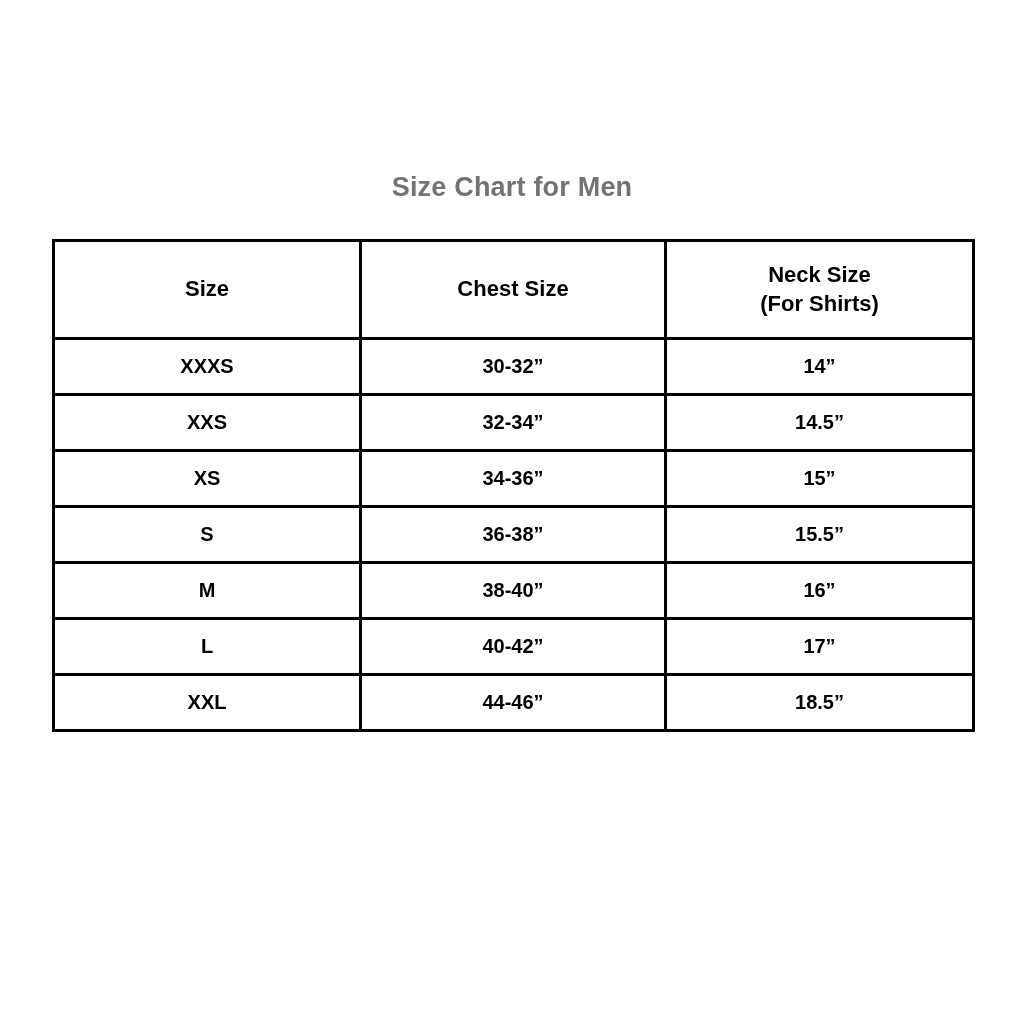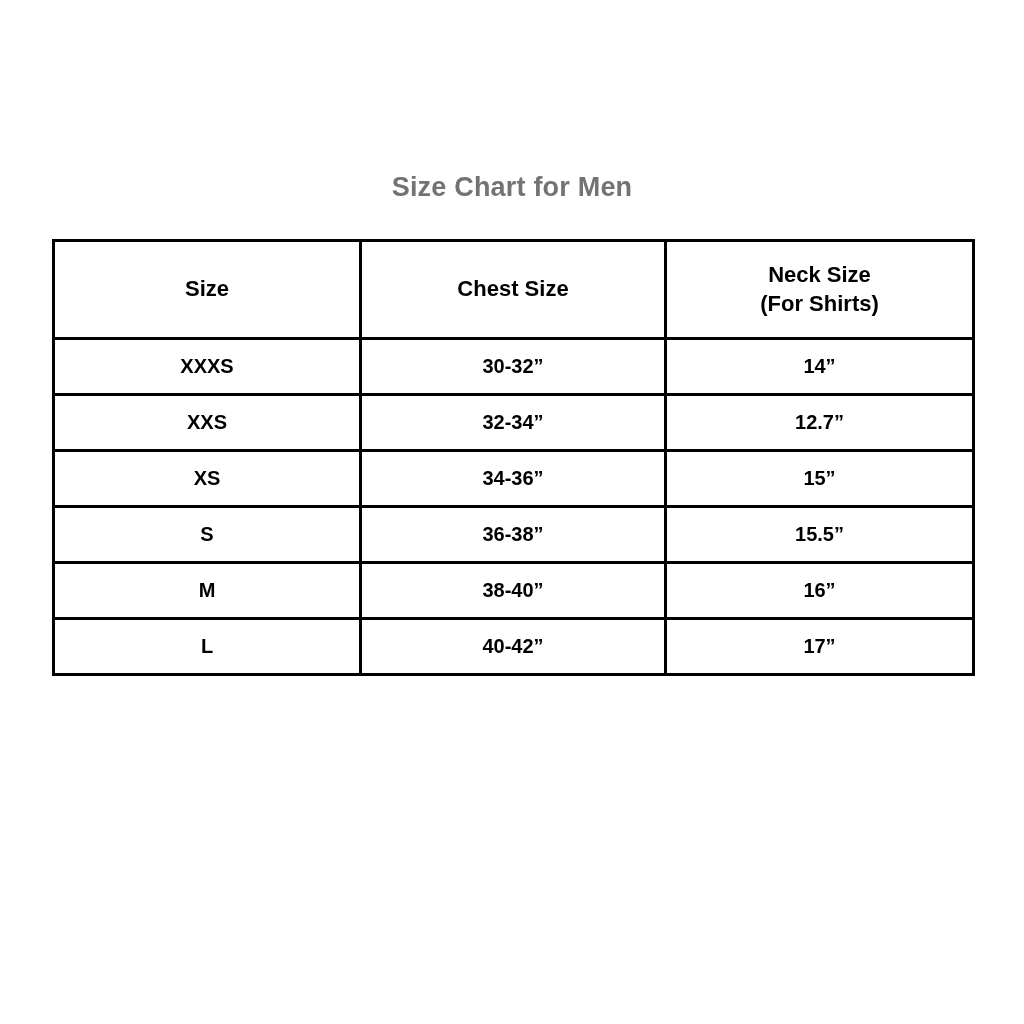--- a/index.html
+++ b/index.html
@@ -107,21 +107,21 @@
       </thead>
       <tbody>
         <tr>
           <td class="size-cell">XXXS</td>
           <td>30-32”</td>
           <td>14”</td>
         </tr>
         <tr>
           <td class="size-cell">XXS</td>
           <td>32-34”</td>
-          <td>12.7”</td>
+          <td>14.5”</td>
         </tr>
         <tr>
           <td class="size-cell">XS</td>
           <td>34-36”</td>
           <td>15”</td>
         </tr>
         <tr>
           <td class="size-cell">S</td>
           <td>36-38”</td>
           <td>15.5”</td>
@@ -129,17 +129,22 @@
         <tr>
           <td class="size-cell">M</td>
           <td>38-40”</td>
           <td>16”</td>
         </tr>
         <tr>
           <td class="size-cell">L</td>
           <td>40-42”</td>
           <td>17”</td>
         </tr>
+        <tr>
+          <td class="size-cell">XXL</td>
+          <td>44-46”</td>
+          <td>18.5”</td>
+        </tr>
       </tbody>
     </table>
   </div>
 
 </div>
 
 </body></html>

